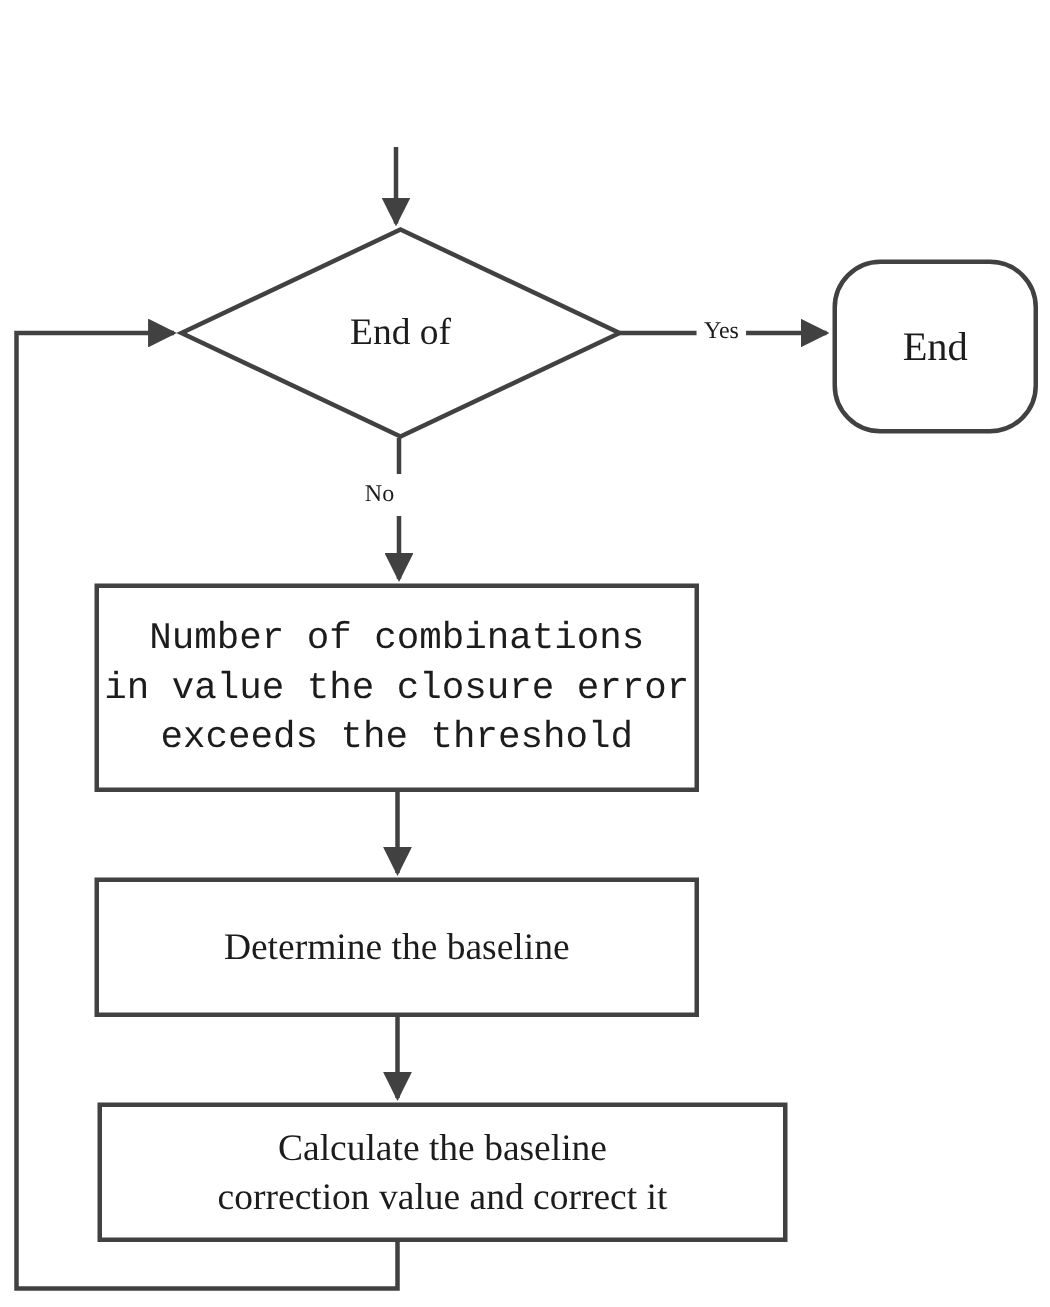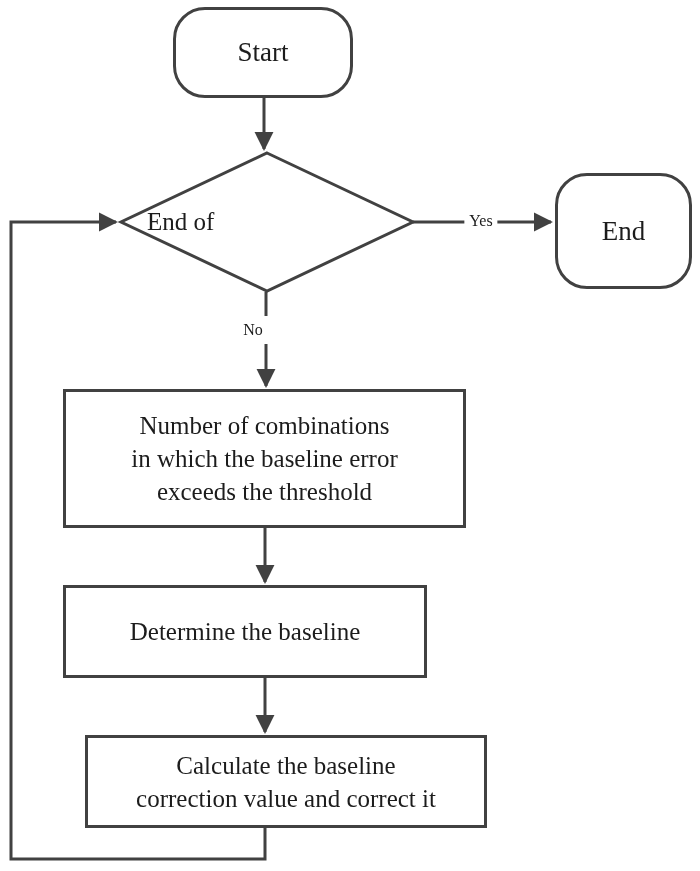--- a/index.html
+++ b/index.html
@@ -30,21 +30,21 @@
     color:var(--text);
   }
   .terminal{
     border-width:3.5px;
     border-radius:32px;
     font-size:27px;
   }
   .floating{
     position:absolute;
     border:none;background:transparent;
-    display:flex;flex-direction:column;align-items:flex-start;justify-content:center;
+    display:flex;flex-direction:column;align-items:center;justify-content:center;
     text-align:center;
     font-size:25px;line-height:32px;
     color:var(--text);
   }
   .edge-label{
     position:absolute;
     background:var(--bg);
     padding:0 5px;
     font-size:16px;line-height:28px;
     color:var(--text);
@@ -71,49 +71,46 @@
 
     <path class="wire" d="M265,528 V582" marker-end="url(#arrow)"></path>
 
     <path class="wire" d="M265,678 V732" marker-end="url(#arrow)"></path>
 
     <path class="wire" d="M413,222 H551" marker-end="url(#arrow)"></path>
 
     <polygon class="shape" points="267,153 413,222 267,291 121,222"></polygon>
   </svg>
 
-  <div class="node terminal" style="left:173px;top:7px;width:180px;height:91px;">
-    <span>Start</span>
-  </div>
 
   <div class="floating" style="left:147px;top:188px;width:240px;height:68px;">
     <span>End of</span>
   </div>
 
   <div class="node terminal" style="left:555px;top:173px;width:137px;height:116px;">
     <span>End</span>
   </div>
 
   <div class="edge-label" style="left:481px;top:221px;">Yes</div>
   <div class="edge-label" style="left:253px;top:330px;">No</div>
 
-  <div class="node" style="left:63px;top:389px;width:403px;height:139px;">
+  <div class="node" style="left:63px;top:389px;width:403px;height:139px;font-family:Liberation Mono, monospace;">
     <div>
       <div>Number of combinations</div>
-      <div>in which the baseline error</div>
+      <div>in value the closure error</div>
       <div>exceeds the threshold</div>
     </div>
   </div>
 
-  <div class="node" style="left:63px;top:585px;width:364px;height:93px;">
+  <div class="node" style="left:63px;top:585px;width:403px;height:93px;">
     <div>
       <div>Determine the baseline</div>
     </div>
   </div>
 
-  <div class="node" style="left:65px;top:735px;width:402px;height:93px;margin-left:20px;">
+  <div class="node" style="left:65px;top:735px;width:460px;height:93px;">
     <div>
       <div>Calculate the baseline</div>
       <div>correction value and correct it</div>
     </div>
   </div>
 
 </div>
 
 </body></html>

